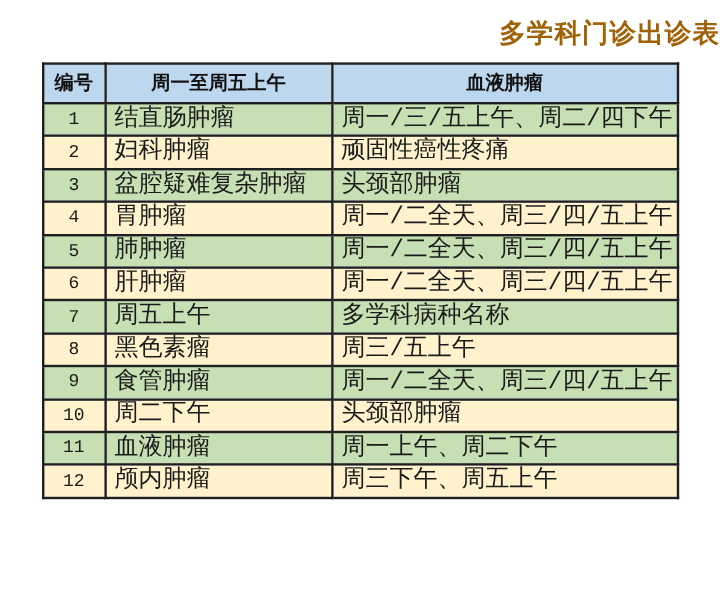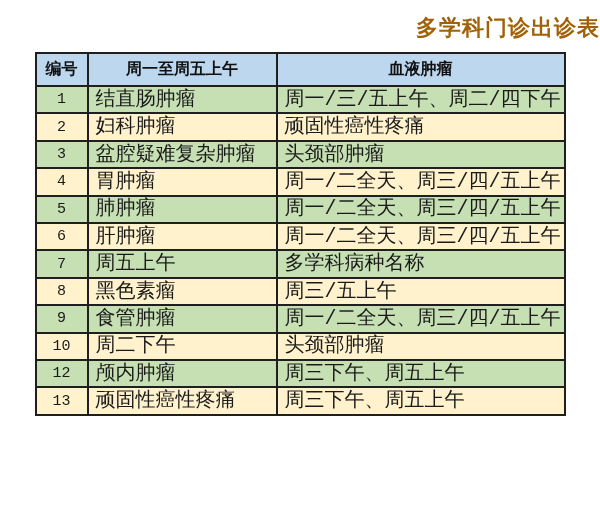--- a/index.html
+++ b/index.html
@@ -142,27 +142,27 @@
     <td class="name-cell">食管肿瘤</td>
     <td class="time-cell">周一/二全天、周三/四/五上午</td>
   </tr>
 
   <tr>
     <td class="id-cell">10</td>
     <td class="name-cell">周二下午</td>
     <td class="time-cell">头颈部肿瘤</td>
   </tr>
 
+  <tr>
+    <td class="id-cell">11</td>
+    <td class="name-cell">血液肿瘤</td>
+    <td class="time-cell">周一上午、周二下午</td>
+  </tr>
 
   <tr>
     <td class="id-cell">12</td>
     <td class="name-cell">颅内肿瘤</td>
     <td class="time-cell">周三下午、周五上午</td>
   </tr>
 
-  <tr>
-    <td class="id-cell">13</td>
-    <td class="name-cell">顽固性癌性疼痛</td>
-    <td class="time-cell">周三下午、周五上午</td>
-  </tr>
 </tbody>
   </table>
 </div>
 
 </body></html>

